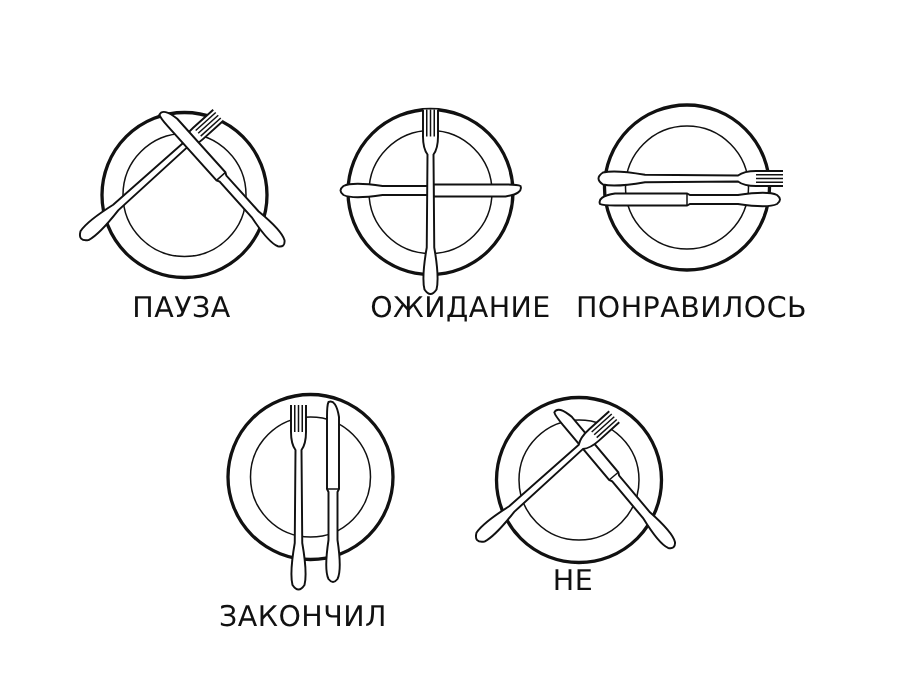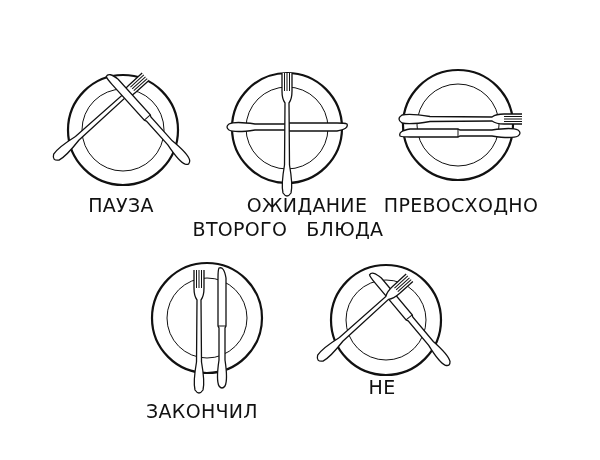--- a/index.html
+++ b/index.html
@@ -82,20 +82,19 @@
         </g>
     <g transform="translate(356,326) rotate(48) translate(0,-10)">
           <use href="#fork"></use>
         </g>
   </g>
 </svg>
 
   <div class="label" style="left:121px; top:194px;">ПАУЗА</div>
 
   <div class="label" style="left:287px; top:194px;margin-left:20px;">ОЖИДАНИЕ</div>
-  <div class="label" style="left:288px; top:218px; white-space:pre;">ВТОРОГО   БЛЮДА</div>
 
-  <div class="label" style="left:461px; top:194px;">ПРЕВОСХОДНО</div>
+  <div class="label" style="left:461px; top:194px;">ПОНРАВИЛОСЬ</div>
 
   <div class="label" style="left:202px; top:400px;text-align:center;">ЗАКОНЧИЛ</div>
 
   <div class="label" style="left:382px; top:376px;">НЕ</div>
 </div>
 
 </body></html>

